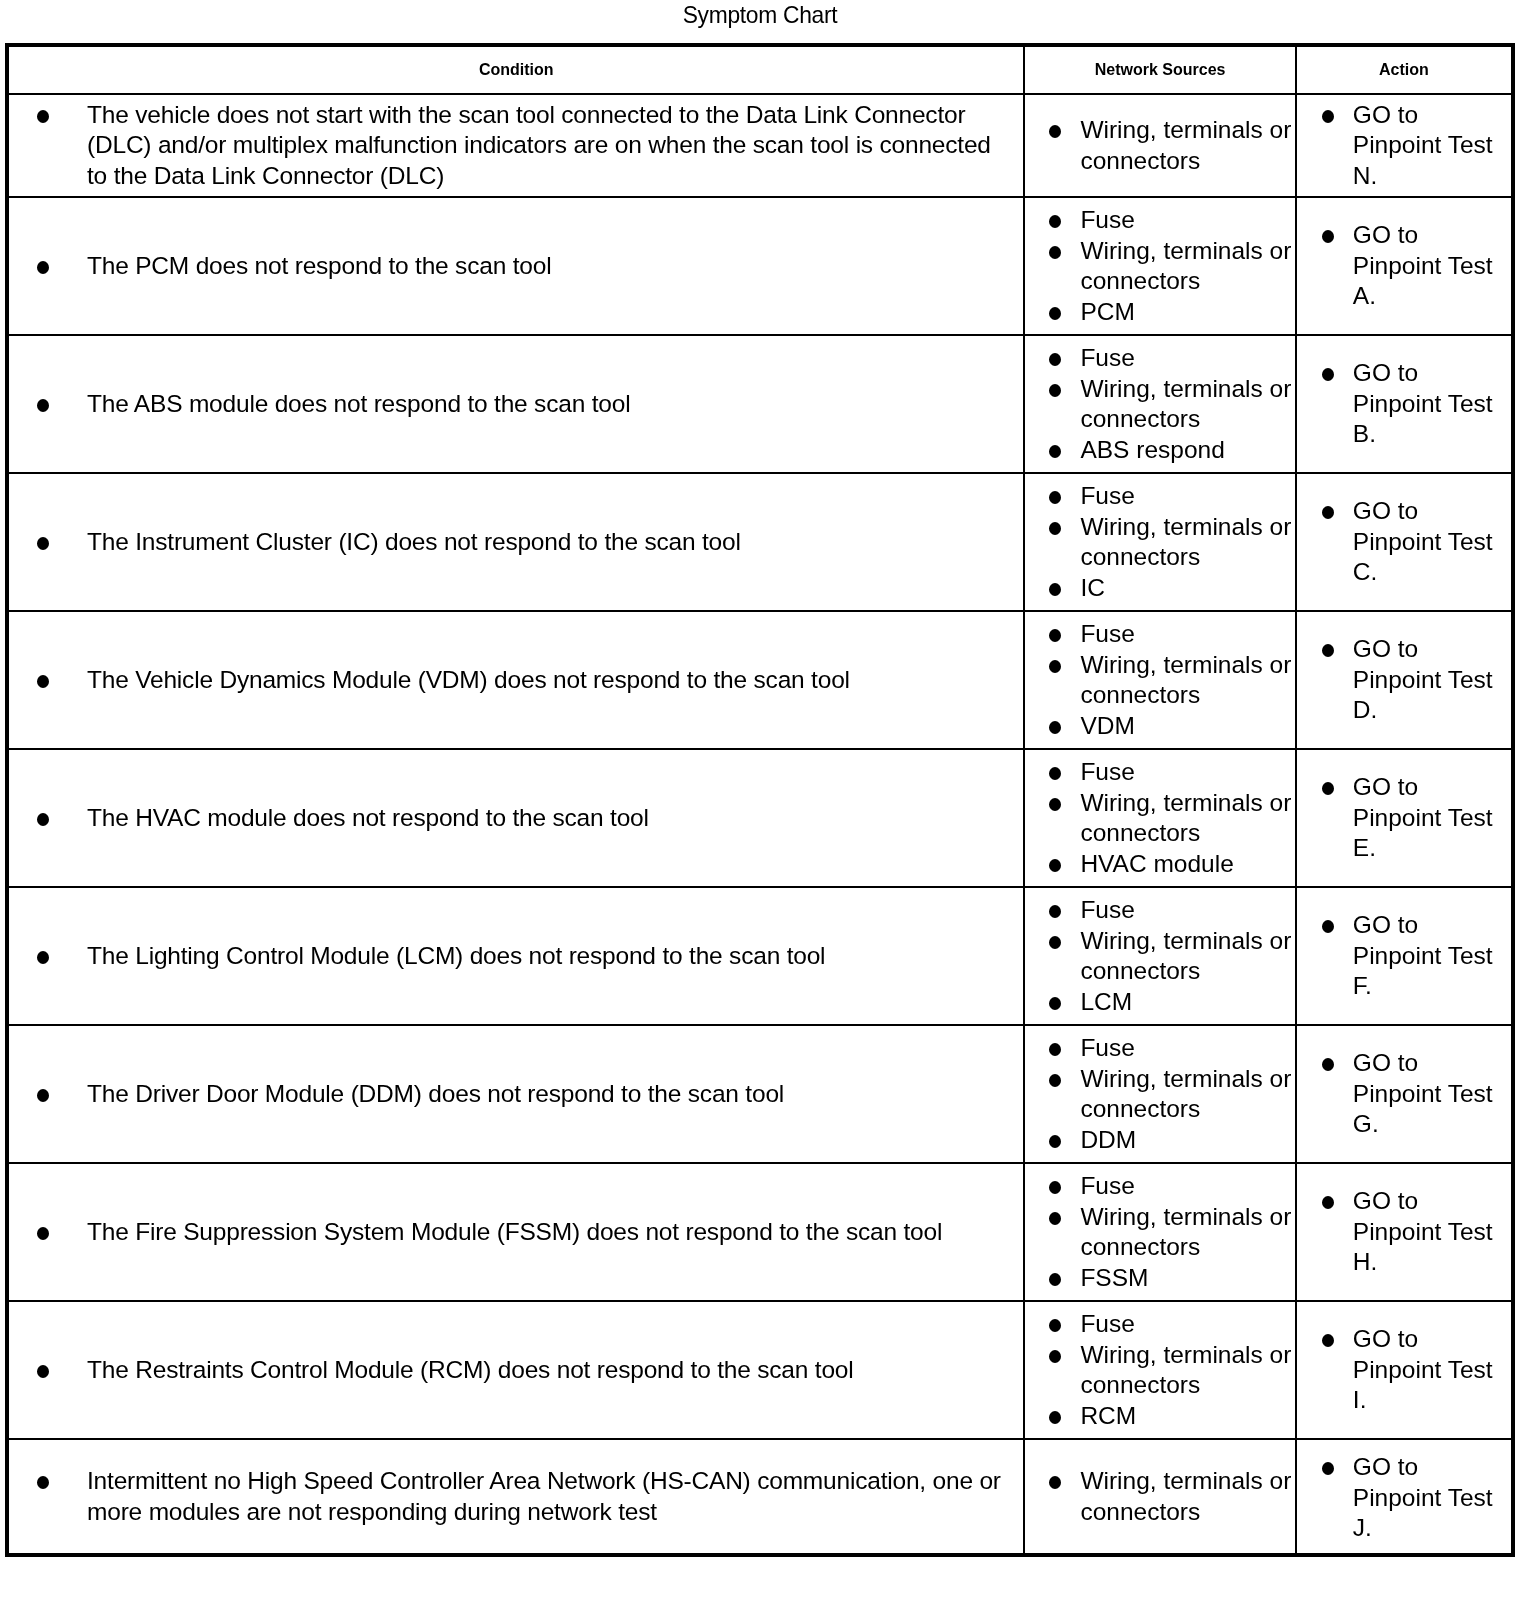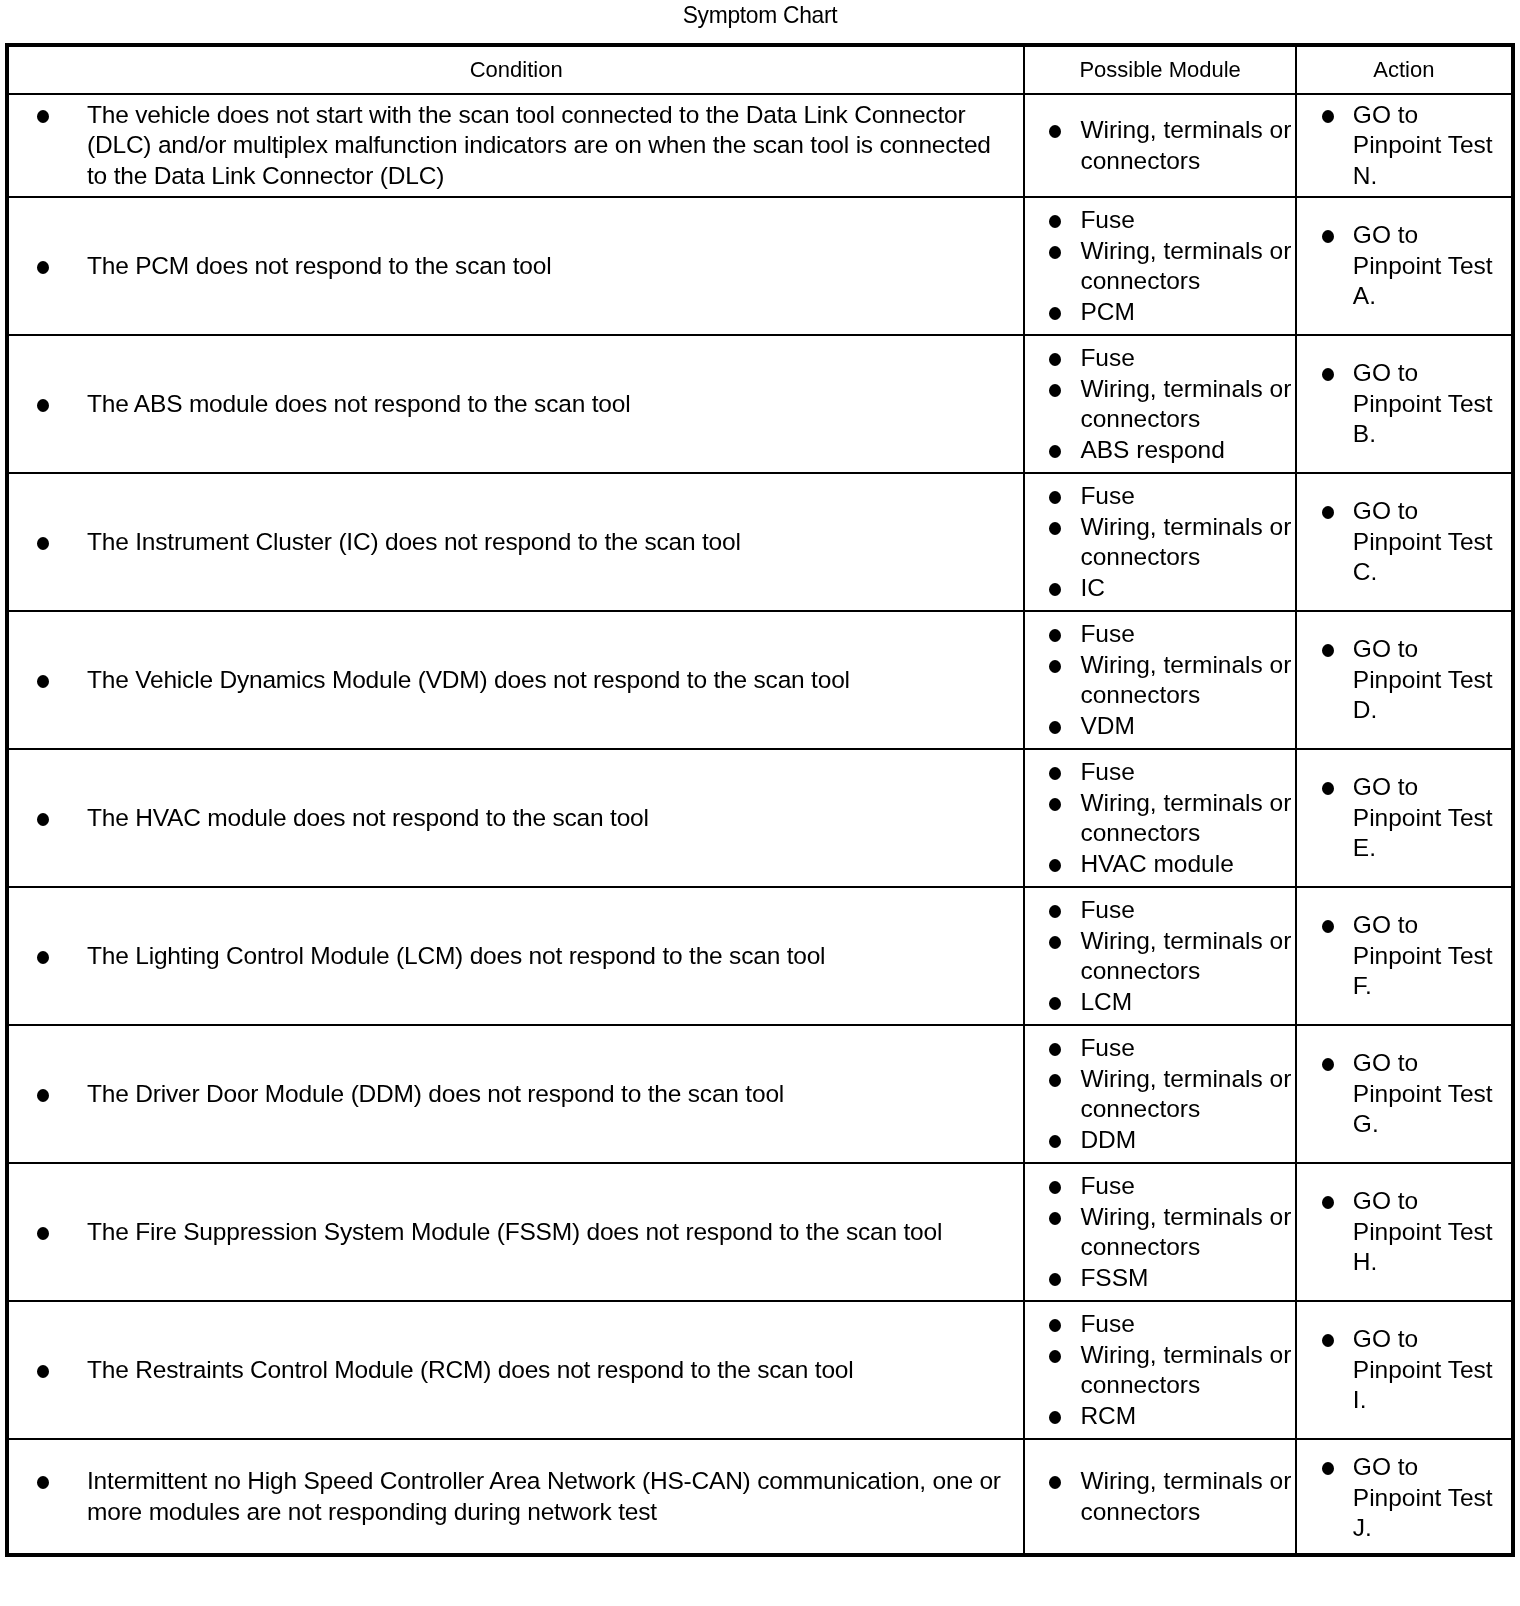--- a/index.html
+++ b/index.html
@@ -37,23 +37,23 @@
     }
     table.chart th, table.chart td {
       border: 2px solid #000;
       padding: 0;
       vertical-align: middle;
       font-size: 24.5px;
       line-height: 30.5px;
     }
     table.chart th {
       height: 46px;
-      font-weight: normal;
+      font-weight: bold;
       text-align: center;
-      font-size: 22px;
+      font-size: 16px;
     }
     col.c1 { width: 1012px; }
     col.c2 { width: 270px; }
     col.c3 { width: 216px; }
     .bl {
       list-style: none;
       margin: 0;
       padding: 0;
     }
     .bl li {
@@ -87,21 +87,21 @@
 
 <table class="chart">
   <colgroup>
     <col class="c1">
       <col class="c2">
       <col class="c3">
   </colgroup>
   <thead>
     <tr>
       <th>Condition</th>
-      <th>Possible Module</th>
+      <th>Network Sources</th>
       <th>Action</th>
     </tr>
   </thead>
   <tbody id="tbody">
   <tr class="row first">
     <td class="cond">
       <ul class="bl">
         <li>
           <span class="dot"></span>
           <span class="txt">The vehicle does not start with the scan tool connected to the Data Link Connector (DLC) and/or multiplex malfunction indicators are on when the scan tool is connected to the Data Link Connector (DLC)</span>

